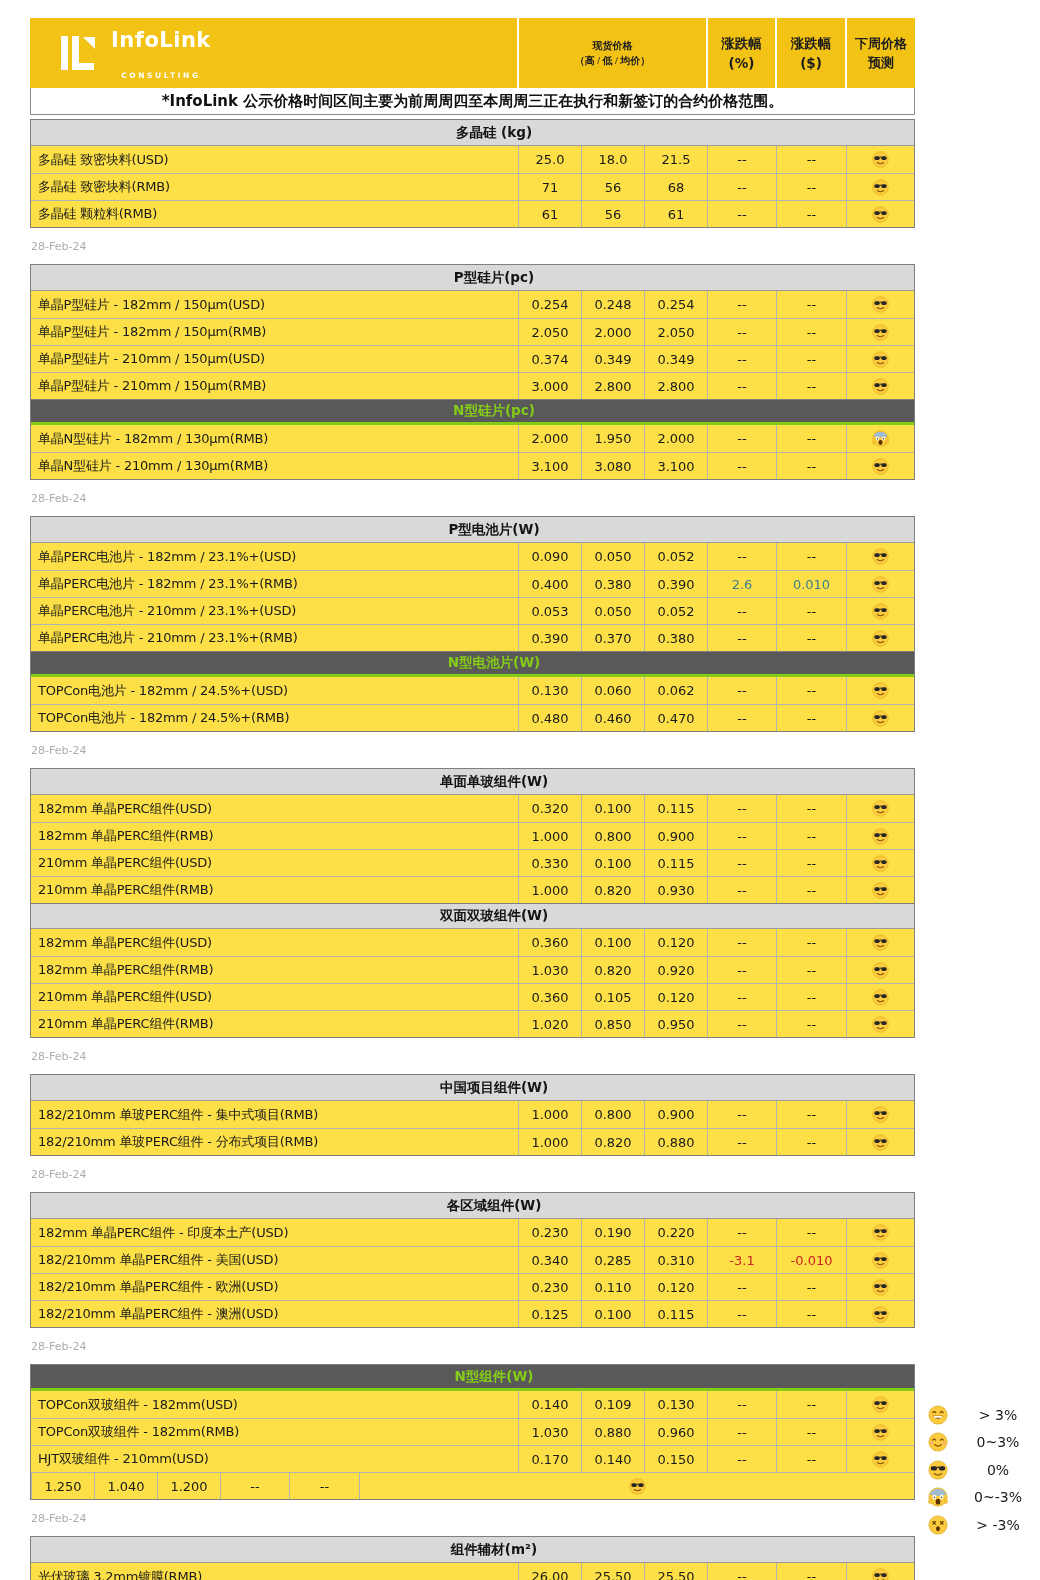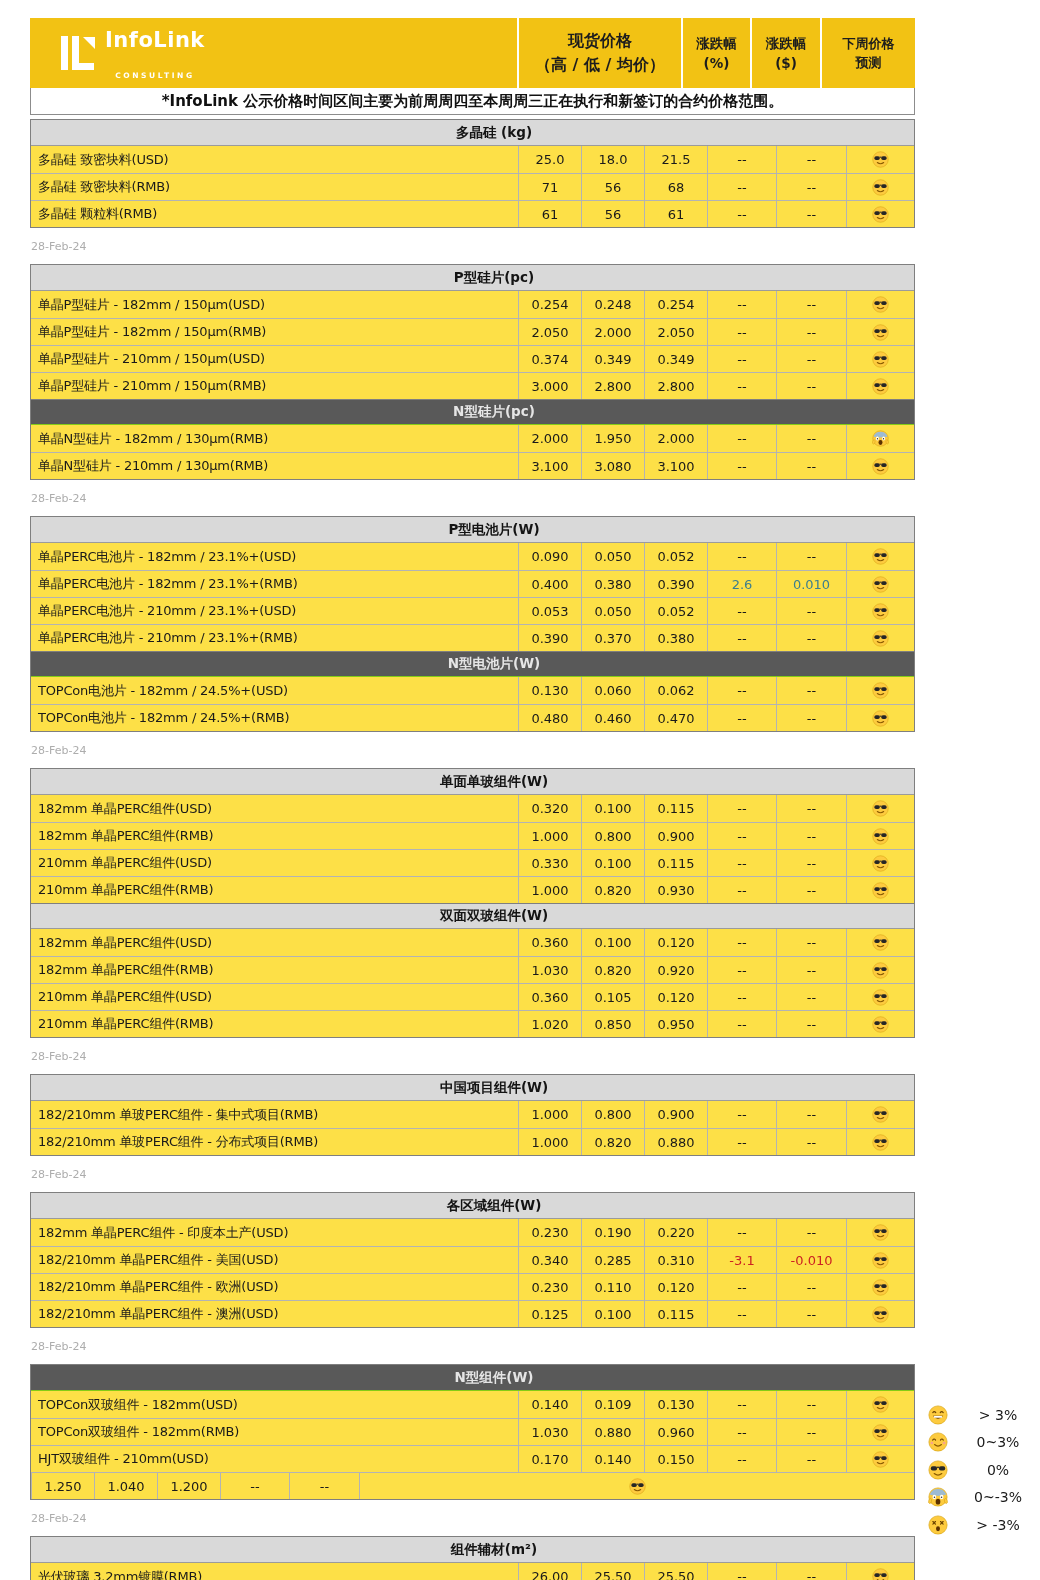--- a/index.html
+++ b/index.html
@@ -7,42 +7,42 @@
   body { font-family: "DejaVu Sans", "Liberation Sans", sans-serif; }
   .page { position:relative; width:1040px; height:1580px; background:#fff; overflow:hidden; }
 
   .table-wrap { position:absolute; left:30px; top:18px; width:885px; }
 
   
   .yellow-header { display:flex; height:70px; background:#F2C214; }
   .hcell { border-left:2px solid #fff; display:flex; flex-direction:column; justify-content:center;
            align-items:center; font-weight:bold; color:#1d1d1d; line-height:1.5; text-align:center; }
   .hcell.logo-cell { border-left:none; width:487px; align-items:flex-start; padding-left:30px; }
-  .hcell.spot { width:164px; font-size:16px; }
+  .hcell.spot { width:189px; font-size:10px;font-family:Liberation Serif, serif; }
   .hcell.pct  { width:69px;  font-size:13.5px; }
   .hcell.usd  { width:70px;  font-size:13.5px; }
   .hcell.fc   { flex:1; font-size:13px; }
 
-  .logo { display:flex; align-items:center; gap:5px; }
+  .logo { display:flex; align-items:center; gap:11px; }
   .logo-mark svg { display:block; }
   .logo-text .brand { color:#fff; font-size:21px; font-weight:bold; letter-spacing:.5px; }
   .logo-text .sub   { color:#fff; font-size:7.5px; letter-spacing:2.6px; margin-top:13px; font-weight:bold; }
 
   
   .note-row { height:27px; border:1px solid #8c8c8c; border-top:none; display:flex; align-items:center;
               justify-content:center; font-size:15px; font-weight:bold; color:#111; background:#fff; }
 
   
   #blocks { margin-top:4px; }
   .block { border:1px solid #7f7f7f; background:#fff; }
   .section-header { height:26px; display:flex; align-items:center; justify-content:center;
                     font-size:13.5px; font-weight:bold; border-top:1px solid #7f7f7f; border-bottom:1px solid #9b9b9b;padding-left:43px; }
   .section-header:first-child { border-top:none; }
   .section-header.light { background:#D9D9D9; color:#141414; }
-  .section-header.dark  { background:#595959; color:#e5e5e5; border-bottom:1px solid #84cc16; }
+  .section-header.dark  { background:#595959; color:#84cc16; border-bottom:3px solid #84cc16; }
 
   .row { display:flex; height:27px; border-top:1px solid #b3b3b3; background:#fde047; }
   .section-header + .row { border-top:none; }
   .cell { display:flex; align-items:center; justify-content:center; font-size:13px; color:#1a1a1a;
           border-left:1px solid #b3b3b3; }
   .cell.name { width:487px; justify-content:flex-start; padding-left:7px; border-left:none; letter-spacing:-.2px; }
   .cell.c-high,.cell.c-low,.cell.c-avg { width:63px; }
   .cell.c-pct { width:69px; }
   .cell.c-usd { width:70px; }
   .cell.c-fc  { flex:1; }

